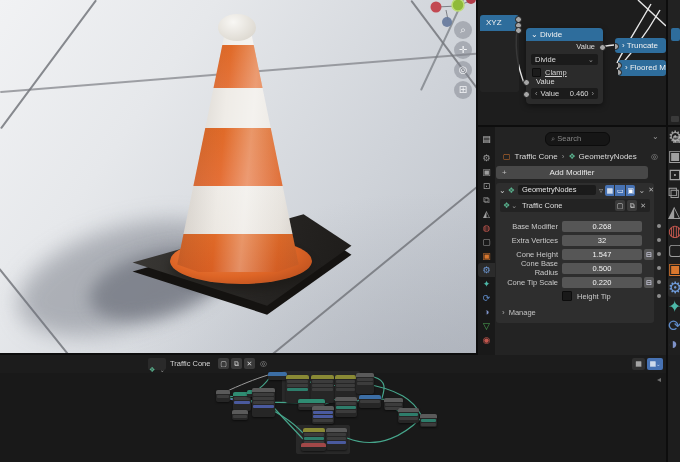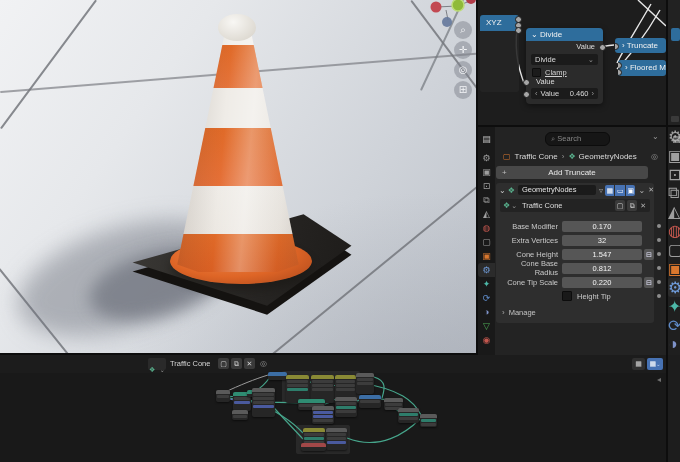--- a/index.html
+++ b/index.html
@@ -207,21 +207,21 @@
         <span style="color:#dadada;font-size:8px;margin-left:4px;" class="txt">Traffic Cone</span>
         <span style="color:#8f8f8f;font-size:8px;margin:0 4px;">›</span>
         <span style="color:#58b08c;font-size:8px;">❖</span>
         <span style="color:#dadada;font-size:8px;margin-left:3px;" class="txt">GeometryNodes</span>
         <span style="color:#8f8f8f;font-size:8px;margin-left:auto;margin-right:8px;">◎</span>
       </div>
 
       <div class="abs" style="left:1px;top:39px;width:152px;height:13px;background:#484848;border-radius:3px;color:#e9e9e9;
                   font-size:8px;line-height:13px;text-align:center;">
         <span style="position:absolute;left:6px;color:#bdbdbd;">+</span>
-        <span>Add Truncate</span>
+        <span>Add Modifier</span>
       </div>
 
       <div class="abs" style="left:1px;top:56px;width:158px;height:140px;background:#2e2e2e;border-radius:3px;">
 
         <div class="abs" style="left:0;top:0;width:158px;height:14px;display:flex;align-items:center;">
           <span style="color:#c9c9c9;font-size:8px;margin-left:3px;">⌄</span>
           <span style="color:#58b08c;font-size:8px;margin-left:2px;">❖</span>
           <span class="txt" style="margin-left:3px;width:78px;height:10px;background:#1b1b1b;border-radius:2px;color:#e2e2e2;font-size:7.5px;line-height:10px;padding-left:4px;">GeometryNodes</span>
           <span style="color:#9a9a9a;font-size:8px;margin-left:3px;">▿</span>
           <span style="width:10px;height:11px;background:#4772b3;border-radius:2px 0 0 2px;color:#fff;font-size:7px;line-height:11px;text-align:center;margin-left:2px;">▦</span>
@@ -235,37 +235,37 @@
           <span style="color:#58b08c;font-size:8px;margin-left:3px;">❖</span>
           <span style="color:#9a9a9a;font-size:7px;margin-left:1px;">⌄</span>
           <span class="txt" style="color:#dedede;font-size:7.5px;margin-left:5px;">Traffic Cone</span>
           <span class="tinybtn" style="width:10px;margin-left:auto;">▢</span>
           <span class="tinybtn" style="width:10px;margin-left:2px;">⧉</span>
           <span style="color:#b0b0b0;font-size:7px;margin:0 4px 0 3px;">✕</span>
         </div>
 
         <div class="prow" style="top:36px;left:0;width:158px;">
           <span class="plabel">Base Modifier</span>
-          <span class="pfield">0.170</span>
+          <span class="pfield">0.268</span>
           <span class="pdot" style="right:-7px;"></span>
         </div>
         <div class="prow" style="top:50px;left:0;width:158px;">
           <span class="plabel">Extra Vertices</span>
           <span class="pfield">32</span>
           <span class="pdot" style="right:-7px;"></span>
         </div>
         <div class="prow" style="top:64px;left:0;width:158px;">
           <span class="plabel">Cone Height</span>
           <span class="pfield">1.547</span>
           <span class="pextra">⊟</span>
           <span class="pdot" style="right:-7px;"></span>
         </div>
         <div class="prow" style="top:78px;left:0;width:158px;">
           <span class="plabel">Cone Base Radius</span>
-          <span class="pfield">0.812</span>
+          <span class="pfield">0.500</span>
           <span class="pdot" style="right:-7px;"></span>
         </div>
         <div class="prow" style="top:92px;left:0;width:158px;">
           <span class="plabel">Cone Tip Scale</span>
           <span class="pfield">0.220</span>
           <span class="pextra">⊟</span>
           <span class="pdot" style="right:-7px;"></span>
         </div>
 
         <div class="prow" style="top:106px;left:0;width:158px;">

